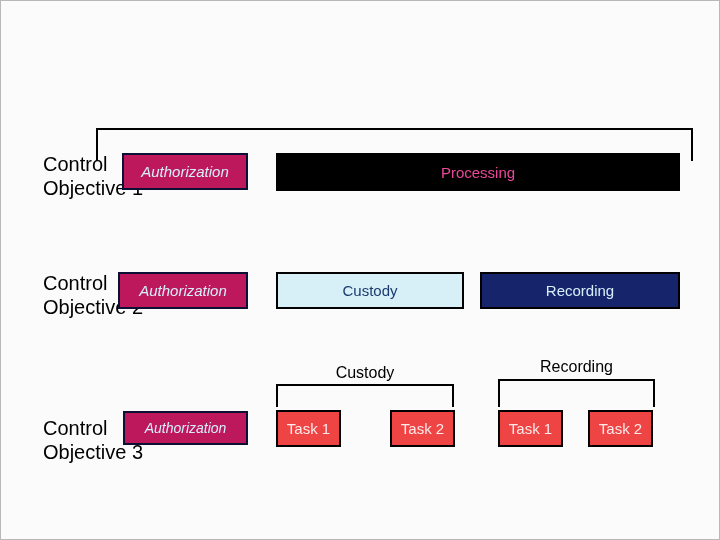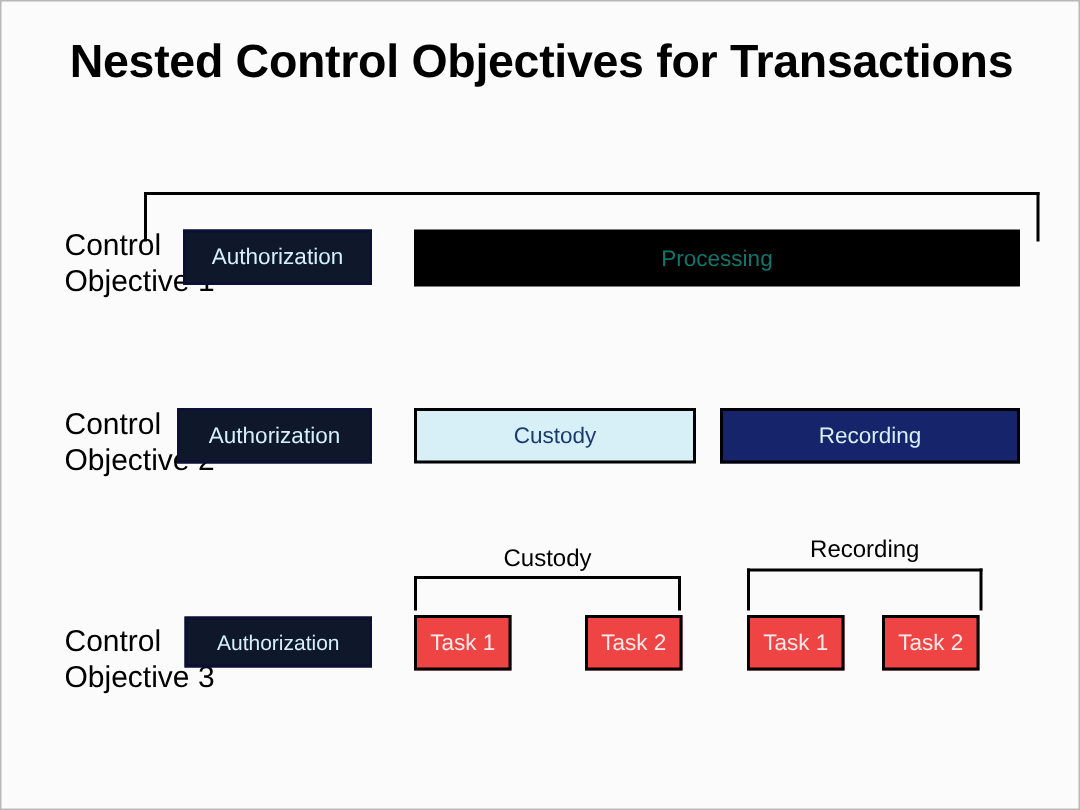--- a/index.html
+++ b/index.html
@@ -53,28 +53,29 @@
     position: absolute;
     box-sizing: border-box;
     display: flex;
     align-items: center;
     justify-content: center;
     font-size: 15px;
     line-height: 1;
     white-space: nowrap;
   }
   .box.auth {
-    background: #0f172a;
+    background: #be185d;
     border: 2px solid #0b1034;
     color: #d6f0fb;
+    font-style: italic;
   }
   .box.processing {
     background: #000000;
     border: 0;
-    color: #0f766e;
+    color: #ec4899;
   }
   .box.custody {
     background: #d7eff7;
     border: 2px solid #000000;
     color: #1b3b6f;
   }
   .box.recording {
     background: #16246b;
     border: 2px solid #000000;
     color: #d6f0fb;
@@ -125,21 +126,20 @@
     white-space: nowrap;
   }
   #caption-custody   { left: 275px; top: 364px; width: 178px; }
   #caption-recording { left: 497px; top: 358px; width: 157px; }
 </style>
 </head>
 <body>
 
 <div id="slide">
 
-  <div id="title">Nested Control Objectives for Transactions</div>
 
   <div id="bracket-top" class="bracket"></div>
 
   <div id="label-co1" class="row-label">Control
 Objective 1</div>
 
   <div id="box-auth-1" class="box auth">Authorization</div>
 
   <div id="box-processing" class="box processing">Processing</div>
 

